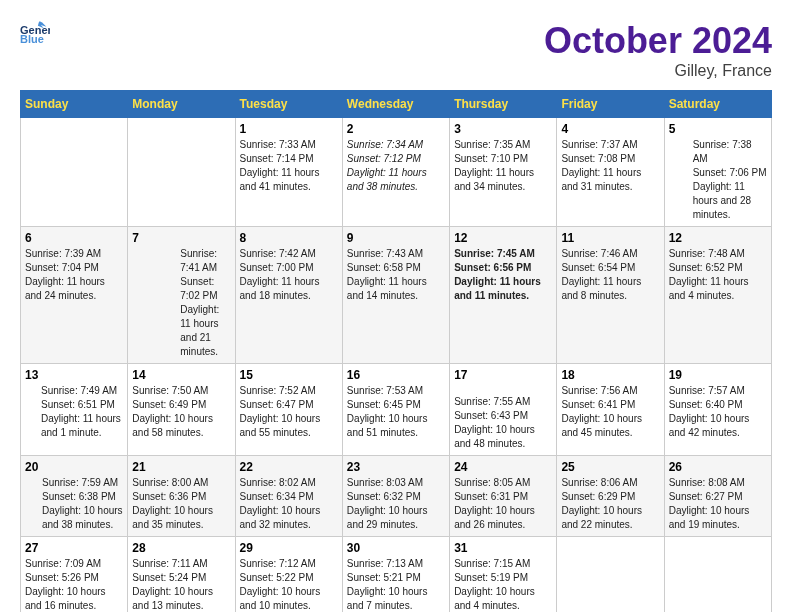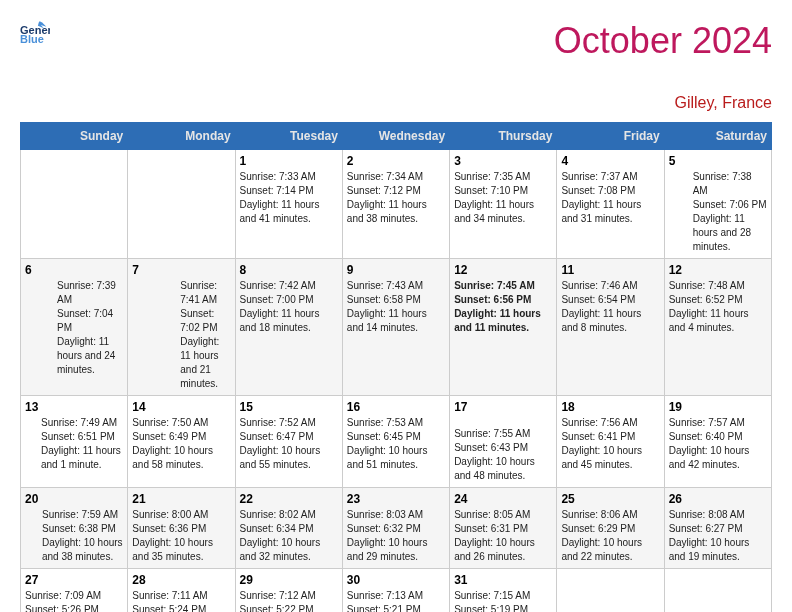--- a/index.html
+++ b/index.html
@@ -27,38 +27,37 @@
     }
     .logo-bird svg {
       width: 30px;
       height: 25px;
     }
     .title-section {
       text-align: right;
     }
     .month-title {
       font-size: 36px;
-      font-weight: normal;
-      color: #be185d;
+      font-weight: bold;
+      color: #4c1d95;
     }
     .subtitle {
       font-size: 16px;
-      color: #b91c1c;
-      margin-top: 32px;
+      color: #404040;
     }
     .calendar {
       width: 100%;
       border-collapse: collapse;
       font-size: 11px;
     }
     .calendar th {
       background: #2d6db5;
-      color: #e5e5e5;
+      color: #fde047;
       padding: 6px 4px;
-      text-align: right;
+      text-align: left;
       font-weight: bold;
       font-size: 12px;
       border: 1px solid #2d6db5;
     }
     .calendar td {
       border: 1px solid #ccc;
       vertical-align: top;
       padding: 4px;
       width: 107px;
       min-height: 80px;
@@ -118,21 +117,21 @@
         <td class="empty-cell"></td>
         <td class="empty-cell"></td>
         <td>
           <span class="day-num">1</span>
           <div class="day-info" style="white-space: pre-line;">Sunrise: 7:33 AM
 Sunset: 7:14 PM
 Daylight: 11 hours and 41 minutes.</div>
         </td>
         <td>
           <span class="day-num">2</span>
-          <div class="day-info" style="white-space: pre-line;">Sunrise: 7:34 AM
+          <div class="day-info" style="white-space: pre-line; font-style: italic;">Sunrise: 7:34 AM
 Sunset: 7:12 PM
 Daylight: 11 hours and 38 minutes.</div>
         </td>
         <td>
           <span class="day-num">3</span>
           <div class="day-info" style="white-space: pre-line;">Sunrise: 7:35 AM
 Sunset: 7:10 PM
 Daylight: 11 hours and 34 minutes.</div>
         </td>
         <td>
@@ -144,21 +143,21 @@
         <td>
           <span class="day-num">5</span>
           <div class="day-info" style="white-space: pre-line; margin-left: 24px;">Sunrise: 7:38 AM
 Sunset: 7:06 PM
 Daylight: 11 hours and 28 minutes.</div>
         </td>
       </tr>
       <tr>
         <td>
           <span class="day-num">6</span>
-          <div class="day-info" style="white-space: pre-line; margin-left: 32px;">Sunrise: 7:39 AM
+          <div class="day-info" style="white-space: pre-line;">Sunrise: 7:39 AM
 Sunset: 7:04 PM
 Daylight: 11 hours and 24 minutes.</div>
         </td>
         <td>
           <span class="day-num">7</span>
           <div class="day-info" style="white-space: pre-line; margin-left: 48px;">Sunrise: 7:41 AM
 Sunset: 7:02 PM
 Daylight: 11 hours and 21 minutes.</div>
         </td>
         <td>

